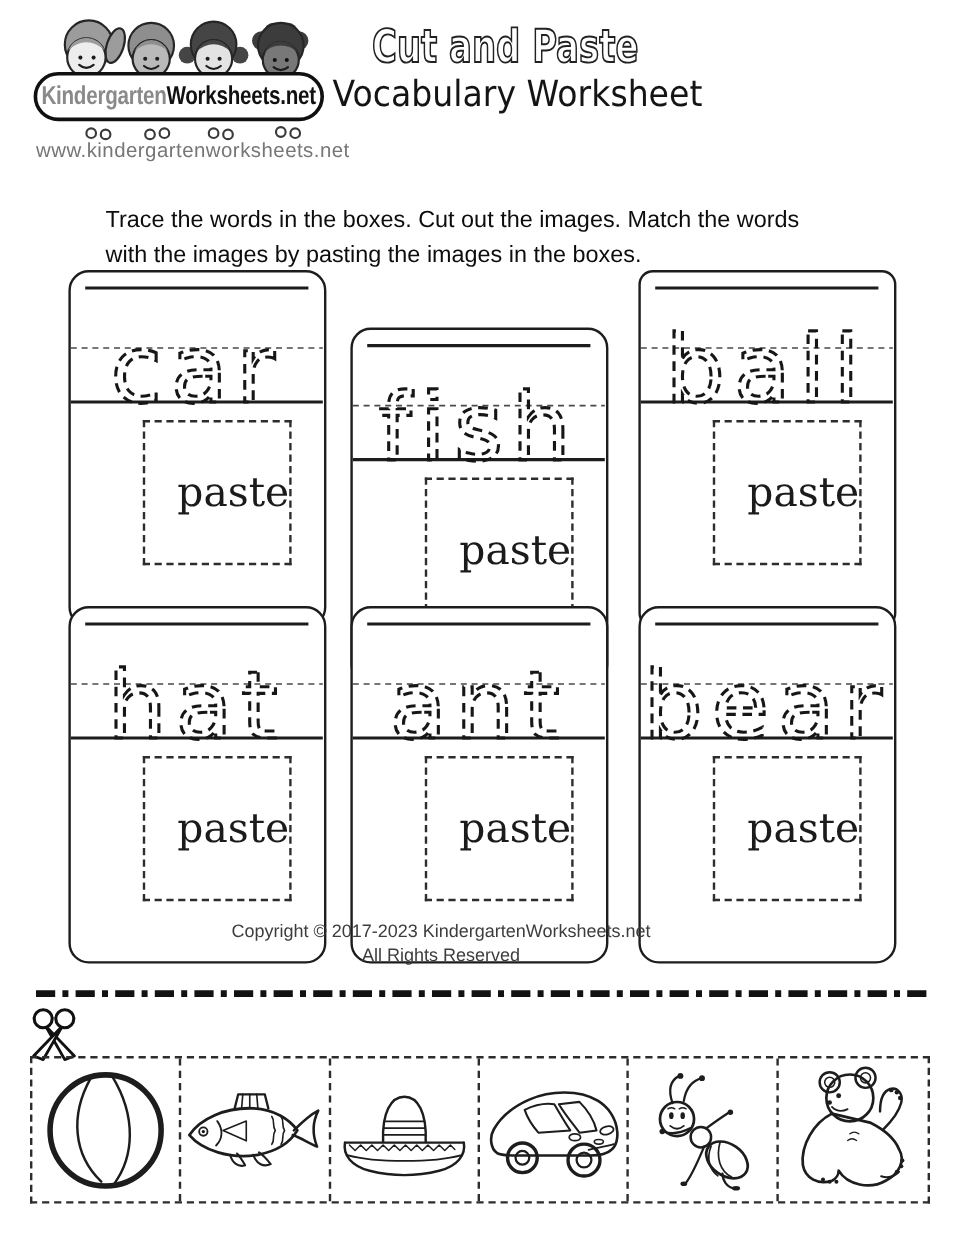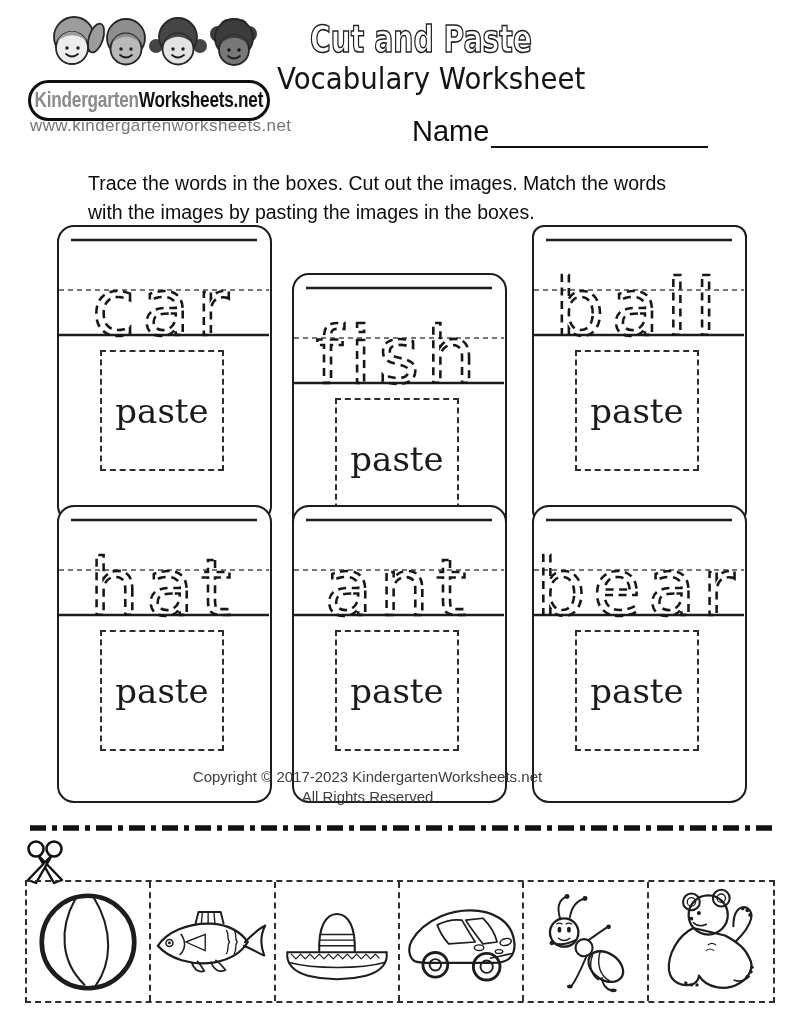--- a/index.html
+++ b/index.html
@@ -6,21 +6,21 @@
   html,body { background:#fff; }
   #page {
     position:relative; width:800px; height:1035px; background:#fff;
     font-family:"Liberation Sans", sans-serif; overflow:hidden; color:#141414;
   }
   .abs { position:absolute; }
 
   
   #logo-kids { left:36px; top:12px; width:228px; height:62px; z-index:1; }
   #logo-banner {
-    left:28px; top:80px; width:242px; height:41px; background:#fff;
+    left:28px; top:60px; width:242px; height:41px; background:#fff;
     border:3.2px solid #101010; border-radius:21px; z-index:3;
     display:flex; align-items:center; justify-content:center; overflow:hidden;
   }
   #logo-banner .banner-inner {
     white-space:nowrap; font-weight:bold; font-size:21.5px; letter-spacing:-0.3px;
     transform:scaleX(0.8); transform-origin:center;
   }
   .brand-gray { color:#8a8a8a; }
   .brand-black { color:#111; }
   #logo-feet { left:28px; top:103px; width:242px; height:18px; z-index:2; }
@@ -51,22 +51,22 @@
   .trace { position:absolute; left:0; top:0; width:210px; height:120px; overflow:visible; }
   .topline  { stroke:#1d1d1d; stroke-width:2.6; }
   .midline  { stroke:#4a4a4a; stroke-width:1.3; stroke-dasharray:5 4; }
   .baseline { stroke:#1d1d1d; stroke-width:2.6; }
   .traceword {
     font-family:"DejaVu Sans", sans-serif; font-size:78px; letter-spacing:7px;
     fill:none; stroke:#161616; stroke-width:2.6; stroke-dasharray:8 5.5;
     text-anchor:middle;
   }
   .pastebox {
-    position:absolute; left:41px; top:123px; width:124px; height:121px;
-    border:2.3px dashed #2d2d2d; display:flex; align-items:center; justify-content:center;
+    position:absolute; left:60px; top:123px; width:124px; height:121px;
+    border:2.3px dashed #2d2d2d; display:flex; align-items:center; justify-content:flex-end;
   }
   .pastelabel { font-family:"DejaVu Serif", serif; font-size:34px; color:#1b1b1b; }
 
   
   #copyright { left:0; top:767px; width:735px; text-align:center; color:#3d3d3d; font-size:15px; line-height:1.3; }
 
   
   #cutline-svg { left:28px; top:822px; width:746px; height:12px; }
   #scissors-svg { left:25px; top:839px; width:44px; height:46px; }
 
@@ -149,24 +149,20 @@
     </g>
   </svg>
 
   <div id="site-url" class="abs">www.kindergartenworksheets.net</div>
 
   <svg id="title-svg" class="abs" viewBox="0 0 250 48">
     <text x="125" y="38" text-anchor="middle" textLength="222" lengthAdjust="spacingAndGlyphs">Cut and Paste</text>
   </svg>
   <div id="subtitle" class="abs">Vocabulary Worksheet</div>
 
-  <div id="name-row" class="abs">
-    <span class="name-label">Name</span>
-    <span class="name-line"></span>
-  </div>
 
   <div id="instructions" class="abs">
     <div>Trace the words in the boxes. Cut out the images. Match the words</div>
     <div>with the images by pasting the images in the boxes.</div>
   </div>
 
   <div class="card" style="left:57px; top:225px;">
     <svg class="trace" viewBox="0 0 210 120">
       <line class="topline" x1="12" y1="13" x2="198" y2="13"></line>
       <line class="midline" x1="0" y1="63" x2="210" y2="63"></line>

